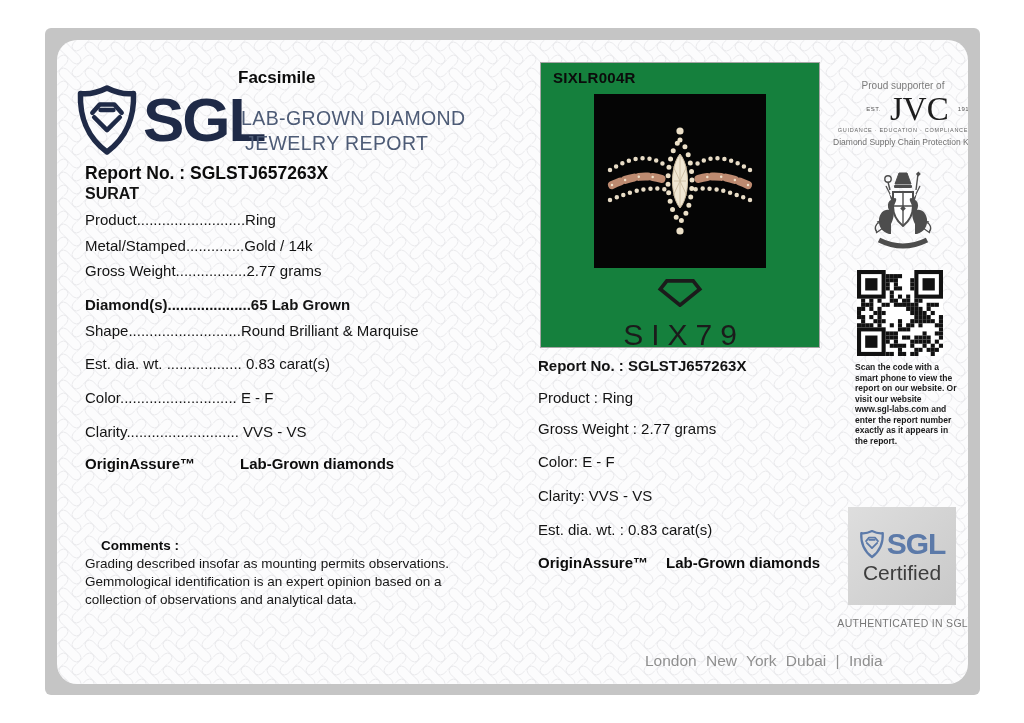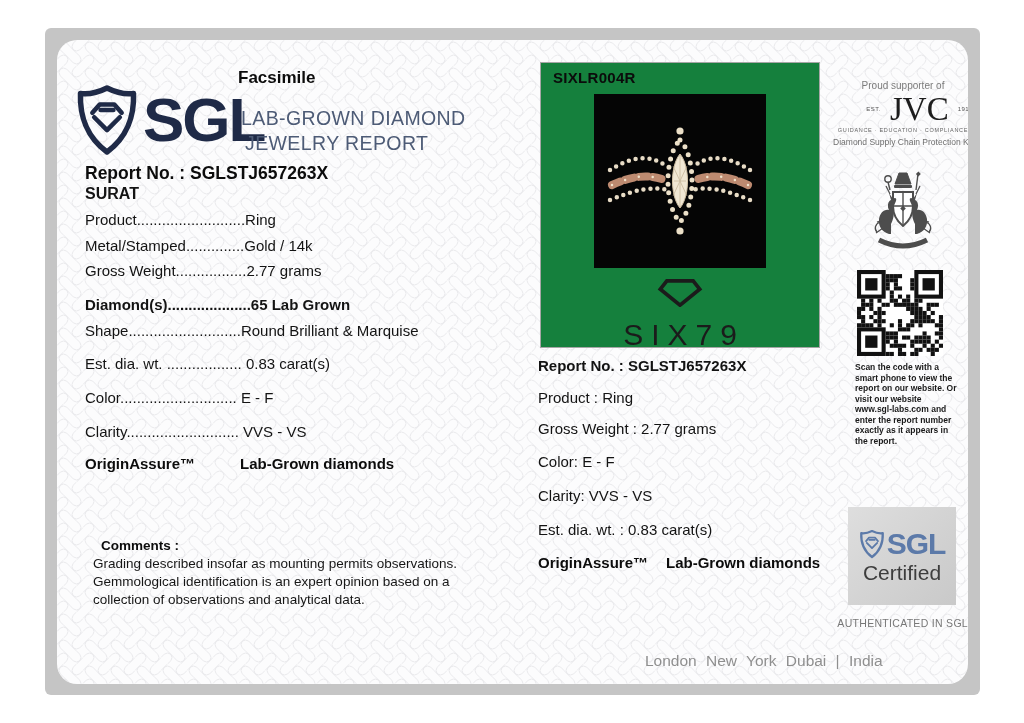--- a/index.html
+++ b/index.html
@@ -16,21 +16,21 @@
   .facsimile { position:absolute; left:181px; top:28px; font-size:17px; font-weight:bold; color:#0c0c0c; }
   .title1 { position:absolute; left:184px; top:67px; font-size:19.5px; color:#4d5b76; letter-spacing:0.4px; }
   .title2 { position:absolute; left:188px; top:92px; font-size:19.5px; color:#4d5b76; letter-spacing:0.4px; }
   .report-no { position:absolute; left:28px; top:123px; font-size:17.5px; font-weight:bold; color:#0c0c0c; }
   .city { position:absolute; left:28px; top:145px; font-size:16px; font-weight:bold; color:#141414; }
   .lrow { position:absolute; left:28px; font-size:15px; color:#131313; white-space:nowrap; }
   .lrow.bold { font-weight:bold; }
   .origin-row { position:absolute; left:28px; font-size:15px; font-weight:bold; color:#0c0c0c; white-space:nowrap; }
   .origin-row .olabel { display:inline-block; width:155px; }
   .comments-title { position:absolute; left:28px; top:498px; font-size:13.5px; font-weight:bold; color:#0c0c0c;margin-left:16px; }
-  .cline { position:absolute; left:36px; font-size:13.5px; color:#161616; white-space:nowrap; }
+  .cline { position:absolute; left:28px; font-size:13.5px; color:#161616; white-space:nowrap; }
 
   
   .photo-box { position:absolute; left:483px; top:22px; width:280px; height:286px; background:#15803d; border:1px solid #a6a6a6; z-index:2; }
   .sku { position:absolute; left:12px; top:6px; font-size:15px; font-weight:bold; color:#0b0b0b; letter-spacing:0.3px; }
   .photo { position:absolute; left:53px; top:31px; width:172px; height:174px; background:#000; }
   .brand-block { position:absolute; left:0; top:214px; width:100%; text-align:center; }
   .brand-name { font-size:30px; color:#1b1b1b; letter-spacing:8px; margin-top:7px; padding-left:8px; }
   .crow { position:absolute; left:481px; font-size:15px; color:#131313; white-space:nowrap; }
   .crow.bold { font-weight:bold; }
   .corigin { position:absolute; left:481px; font-size:15px; font-weight:bold; color:#0c0c0c; white-space:nowrap; }

